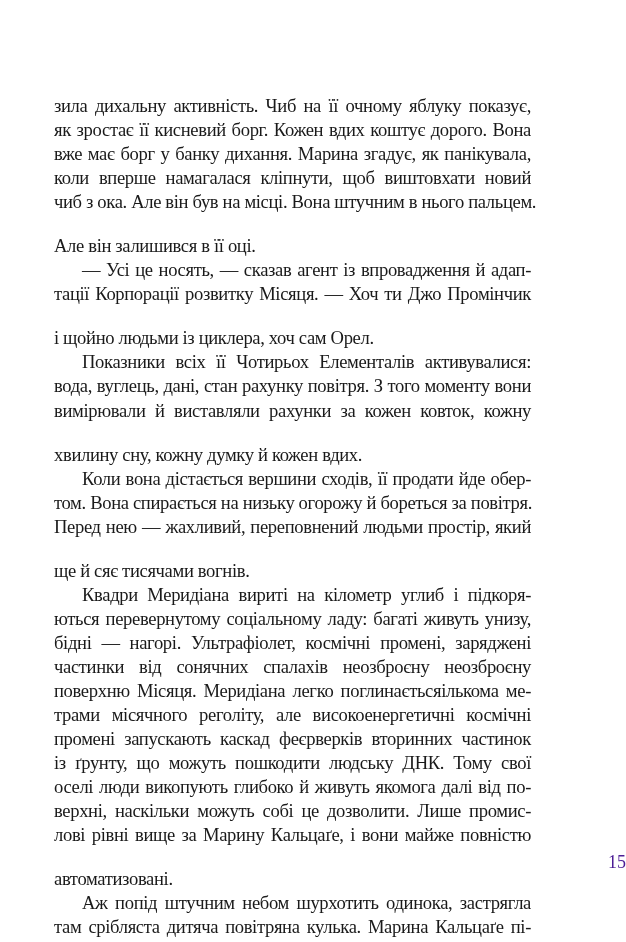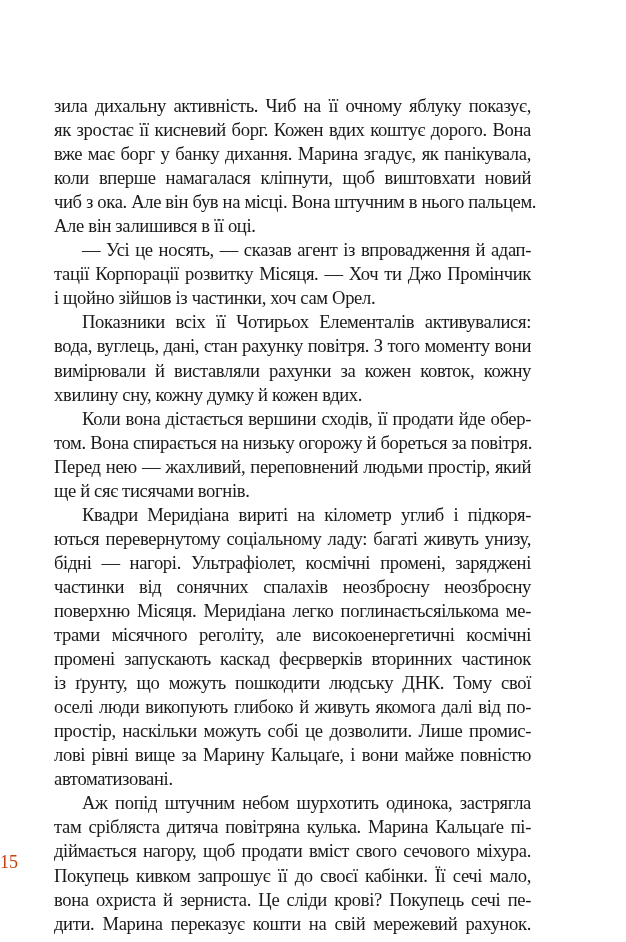--- a/index.html
+++ b/index.html
@@ -4,43 +4,43 @@
 <style>
   html, body { margin: 0; padding: 0; background: #ffffff; }
   body { width: 626px; height: 942px; position: relative; overflow: hidden; }
   .page {
     position: absolute; left: 54px; top: 94px; width: 477px;
     font-family: "Liberation Serif", "DejaVu Serif", serif;
     font-size: 18.6px; line-height: 24.05px; color: #1a1a1a;
     letter-spacing: -0.35px;
   }
   .line { display: block; white-space: nowrap; text-align: justify; text-align-last: justify; height: 24.05px; }
-  .line.last { text-align-last: left; }
+  .line.last { text-align-last: left; margin-top: 20px; }
   .line.indent { padding-left: 28px; }
   .page-number {
-    position: absolute; left: 0; width: 626px; top: 852px; text-align: left;
-    font-family: "Liberation Serif", "DejaVu Serif", serif; font-size: 18px; color: #c2410c;
+    position: absolute; left: 0; width: 626px; top: 852px; text-align: right;
+    font-family: "Liberation Serif", "DejaVu Serif", serif; font-size: 18px; color: #4c1d95;
   }
 </style>
 </head>
 <body>
 
 <div class="page" id="page-body">
     <div>
       <span class="line">зила дихальну активність. Чиб на її очному яблуку показує,</span>
       <span class="line">як зростає її кисневий борг. Кожен вдих коштує дорого. Вона</span>
       <span class="line">вже має борг у банку дихання. Марина згадує, як панікувала,</span>
       <span class="line">коли вперше намагалася кліпнути, щоб виштовхати новий</span>
       <span class="line">чиб з ока. Але він був на місці. Вона штучним в нього пальцем.</span>
       <span class="line last">Але він залишився в її оці.</span>
     </div>
     <div>
       <span class="line indent">— Усі це носять, — сказав агент із впровадження й адап-</span>
       <span class="line">тації Корпорації розвитку Місяця. — Хоч ти Джо Промінчик</span>
-      <span class="line last">і щойно зійшов із частинки, хоч сам Орел.</span>
+      <span class="line last">і щойно людьми із циклера, хоч сам Орел.</span>
     </div>
     <div>
       <span class="line indent">Показники всіх її Чотирьох Елементалів активувалися:</span>
       <span class="line">вода, вуглець, дані, стан рахунку повітря. З того моменту вони</span>
       <span class="line">вимірювали й виставляли рахунки за кожен ковток, кожну</span>
       <span class="line last">хвилину сну, кожну думку й кожен вдих.</span>
     </div>
     <div>
       <span class="line indent">Коли вона дістається вершини сходів, її продати йде обер-</span>
       <span class="line">том. Вона спирається на низьку огорожу й бореться за повітря.</span>
@@ -50,21 +50,21 @@
     <div>
       <span class="line indent">Квадри Меридіана вириті на кілометр углиб і підкоря-</span>
       <span class="line">ються перевернутому соціальному ладу: багаті живуть унизу,</span>
       <span class="line">бідні — нагорі. Ультрафіолет, космічні промені, заряджені</span>
       <span class="line">частинки від сонячних спалахів неозброєну неозброєну</span>
       <span class="line">поверхню Місяця. Меридіана легко поглинаєтьсяількома ме-</span>
       <span class="line">трами місячного реголіту, але високоенергетичні космічні</span>
       <span class="line">промені запускають каскад феєрверків вторинних частинок</span>
       <span class="line">із ґрунту, що можуть пошкодити людську ДНК. Тому свої</span>
       <span class="line">оселі люди викопують глибоко й живуть якомога далі від по-</span>
-      <span class="line">простір, наскільки можуть собі це дозволити. Лише промис-</span>
+      <span class="line">верхні, наскільки можуть собі це дозволити. Лише промис-</span>
       <span class="line">лові рівні вище за Марину Кальцаґе, і вони майже повністю</span>
       <span class="line last">автоматизовані.</span>
     </div>
     <div>
       <span class="line indent">Аж попід штучним небом шурхотить одинока, застрягла</span>
       <span class="line">там срібляста дитяча повітряна кулька. Марина Кальцаґе пі-</span>
       <span class="line">діймається нагору, щоб продати вміст свого сечового міхура.</span>
       <span class="line">Покупець кивком запрошує її до своєї кабінки. Її сечі мало,</span>
       <span class="line">вона охриста й зерниста. Це сліди крові? Покупець сечі пе-</span>
       <span class="line">дити. Марина переказує кошти на свій мережевий рахунок.</span>

